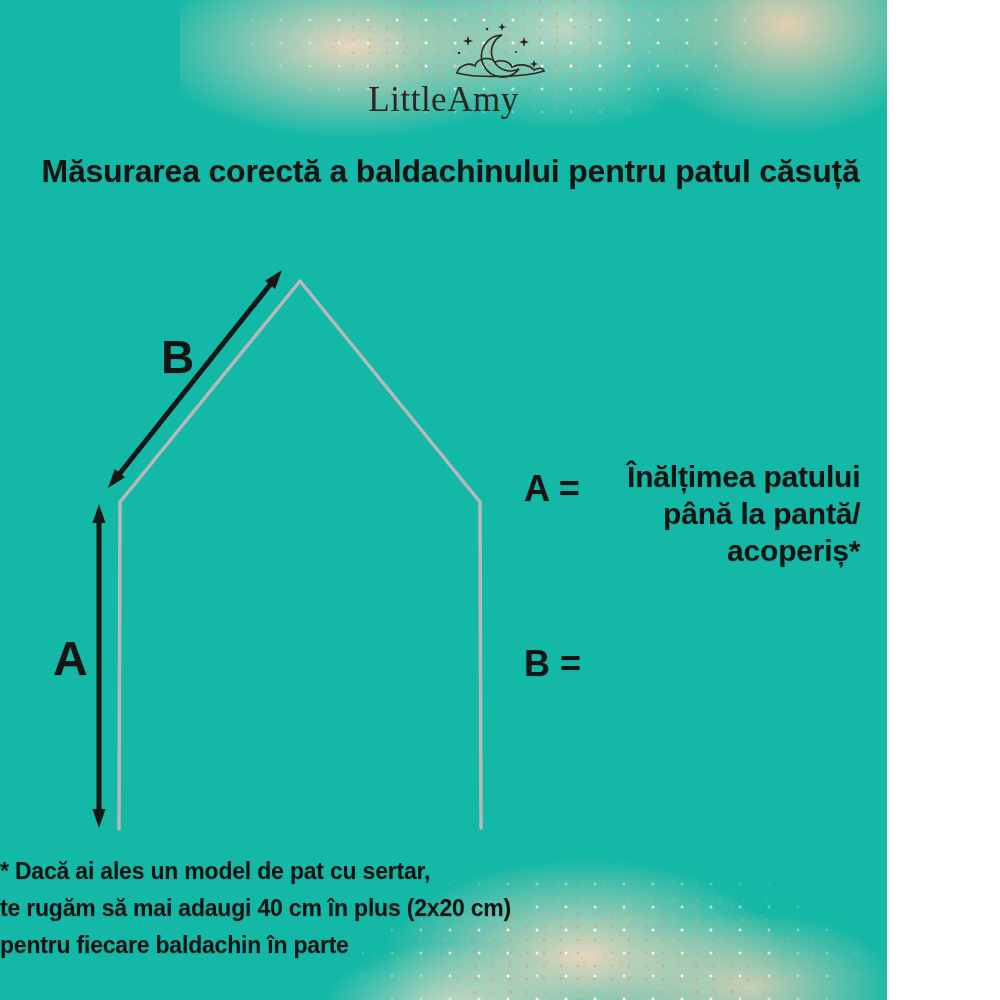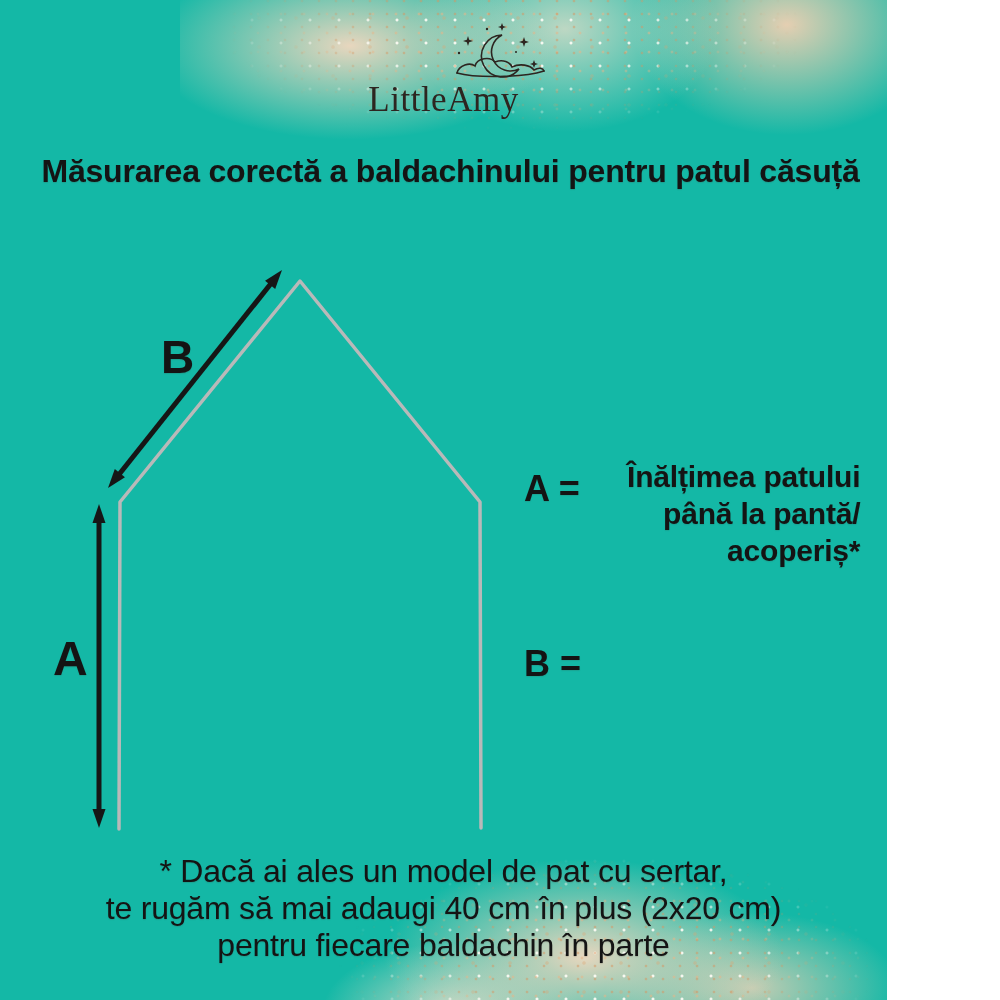--- a/index.html
+++ b/index.html
@@ -86,21 +86,21 @@
     font-size: 30px; font-weight: 700; line-height: 37px;
     white-space: pre-line; letter-spacing: -0.2px;
     text-shadow: 0 1px 1px rgba(70,58,48,0.15);
   }
   .desc-a { top: 458px; text-align: right; }
   .desc-b { top: 644px; }
 
   
   .footnote {
     position: absolute; left: 0; top: 853px; width: 100%;
-    text-align: center; font-size: 32px; font-weight: 400; line-height: 37px;
+    font-size: 23px; font-weight: 700; line-height: 37px;
     white-space: pre-line; letter-spacing: -0.2px;
     text-shadow: 0 1px 1px rgba(70,58,48,0.18);
   }
 </style>
 </head>
 <body>
 
 <div class="canvas">
 
   <div class="blob blob-top"></div>

